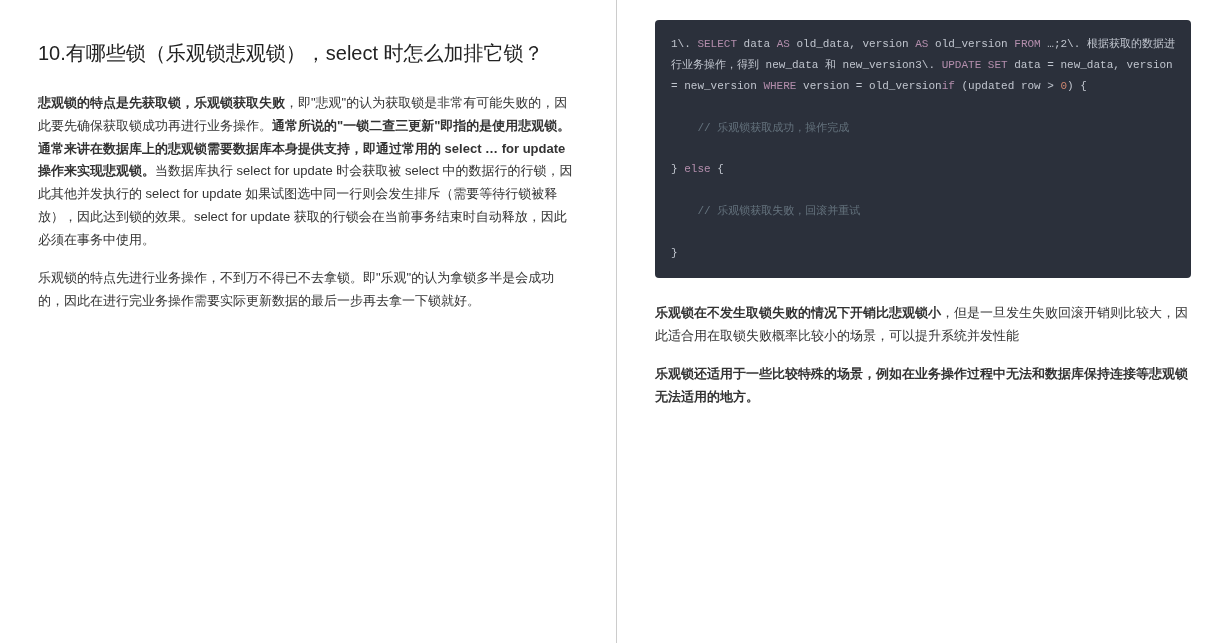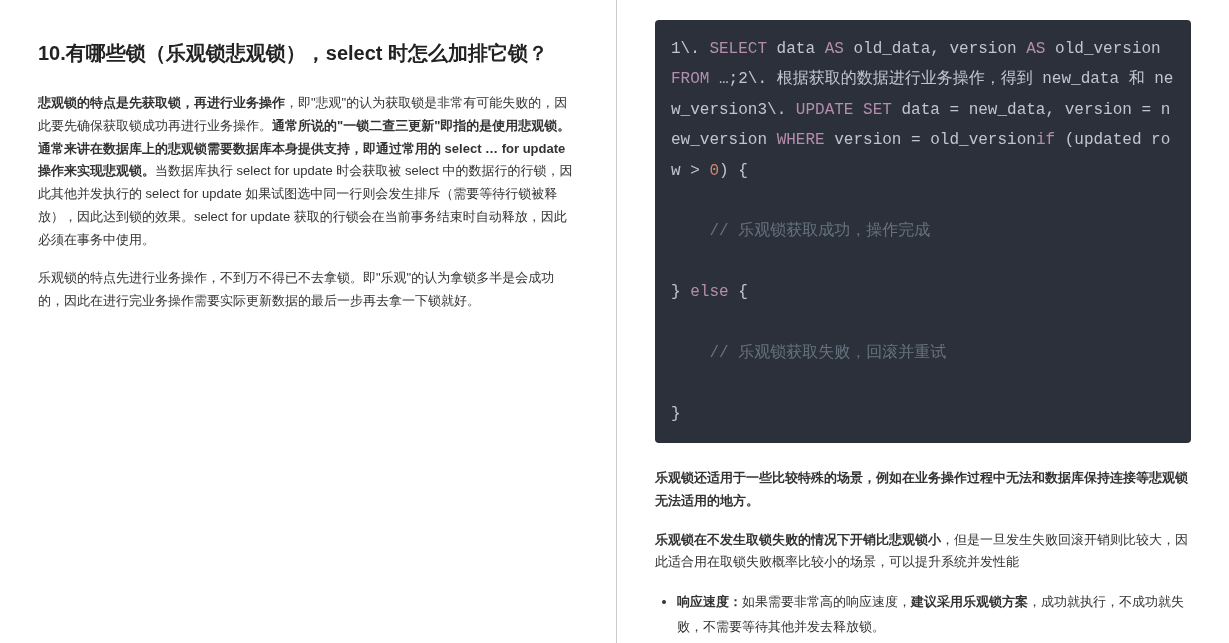--- a/index.html
+++ b/index.html
@@ -18,21 +18,21 @@
     }
     .col-left {
       width: 617px;
       border-right: 1px solid #ccc;
     }
     .col-right {
       width: 612px;
     }
     h2.title {
       font-size: 20px;
-      font-weight: 700;
+      font-weight: 400;
       line-height: 1.5;
       margin-top: 18px;
       margin-bottom: 24px;
       color: #222;
     }
     h3.section {
       font-size: 18px;
       font-weight: 700;
       margin-top: 24px;
       margin-bottom: 16px;
@@ -49,21 +49,21 @@
       font-family: "SFMono-Regular", Consolas, "Courier New", monospace;
       color: #d44950;
       font-size: 12px;
     }
     .codeblock {
       background: #2b303b;
       color: #c0c5ce;
       border-radius: 4px;
       padding: 14px 16px;
       font-family: "SFMono-Regular", Consolas, "Courier New", monospace;
-      font-size: 16px;
+      font-size: 11px;
       line-height: 1.9;
       margin-bottom: 24px;
       white-space: pre-wrap;
       word-break: break-all;
     }
     .codeblock .kw  { color: #b48ead; }
     .codeblock .num { color: #d08770; }
     .codeblock .cmt { color: #65737e; }
     ul.bullets {
       list-style: disc;
@@ -75,48 +75,43 @@
     ul.bullets li { margin-bottom: 10px; }
   </style>
 </head>
 <body>
 
 <div class="col col-left">
   <h2 class="title">10.有哪些锁（乐观锁悲观锁），select 时怎么加排它锁？</h2>
 
 
   <p class="para">
-    <b>悲观锁的特点是先获取锁，再进行业务操作</b><span>，即"悲观"的认为获取锁是非常有可能失败的，因此要先确保获取锁成功再进行业务操作。</span><b>通常所说的"一锁二查三更新"即指的是使用悲观锁。通常来讲在数据库上的悲观锁需要数据库本身提供支持，即通过常用的 select … for update 操作来实现悲观锁。</b><span>当数据库执行 select for update 时会获取被 select 中的数据行的行锁，因此其他并发执行的 select for update 如果试图选中同一行则会发生排斥（需要等待行锁被释放），因此达到锁的效果。select for update 获取的行锁会在当前事务结束时自动释放，因此必须在事务中使用。</span>
+    <b>悲观锁的特点是先获取锁，乐观锁获取失败</b><span>，即"悲观"的认为获取锁是非常有可能失败的，因此要先确保获取锁成功再进行业务操作。</span><b>通常所说的"一锁二查三更新"即指的是使用悲观锁。通常来讲在数据库上的悲观锁需要数据库本身提供支持，即通过常用的 select … for update 操作来实现悲观锁。</b><span>当数据库执行 select for update 时会获取被 select 中的数据行的行锁，因此其他并发执行的 select for update 如果试图选中同一行则会发生排斥（需要等待行锁被释放），因此达到锁的效果。select for update 获取的行锁会在当前事务结束时自动释放，因此必须在事务中使用。</span>
   </p>
 
 
 
 
   <p class="para">乐观锁的特点先进行业务操作，不到万不得已不去拿锁。即"乐观"的认为拿锁多半是会成功的，因此在进行完业务操作需要实际更新数据的最后一步再去拿一下锁就好。</p>
 </div>
 
 <div class="col col-right">
   <div class="codeblock"><span>1\. </span><span class="kw">SELECT</span><span> data </span><span class="kw">AS</span><span> old_data, version </span><span class="kw">AS</span><span> old_version </span><span class="kw">FROM</span><span> …;</span><span>2\. </span><span>根据获取的数据进行业务操作，得到 new_data 和 new_version</span><span>3\. </span><span class="kw">UPDATE</span><span class="kw"> SET</span><span> data = new_data, version = new_version </span><span class="kw">WHERE</span><span> version = old_version</span><span class="kw">if</span><span> (updated row &gt; </span><span class="num">0</span><span>) {</span>
 
     <span class="cmt">// 乐观锁获取成功，操作完成</span>
 
 <span>} </span><span class="kw">else</span><span> {</span>
 
     <span class="cmt">// 乐观锁获取失败，回滚并重试</span>
 
 <span>}</span></div>
 
   <p class="para">
-    <b>乐观锁还适用于一些比较特殊的场景，例如在业务操作过程中无法和数据库保持连接等悲观锁无法适用的地方。</b>
+    <b>乐观锁在不发生取锁失败的情况下开销比悲观锁小</b><span>，但是一旦发生失败回滚开销则比较大，因此适合用在取锁失败概率比较小的场景，可以提升系统并发性能</span>
   </p>
 
   <p class="para">
-    <b>乐观锁在不发生取锁失败的情况下开销比悲观锁小</b><span>，但是一旦发生失败回滚开销则比较大，因此适合用在取锁失败概率比较小的场景，可以提升系统并发性能</span>
+    <b>乐观锁还适用于一些比较特殊的场景，例如在业务操作过程中无法和数据库保持连接等悲观锁无法适用的地方。</b>
   </p>
 
 
 
-  <ul class="bullets">
-    <li>
-      <b>响应速度：</b><span>如果需要非常高的响应速度，</span><b>建议采用乐观锁方案</b><span>，成功就执行，不成功就失败，不需要等待其他并发去释放锁。</span>
-    </li>
-  </ul>
 </div>
 
 </body></html>

